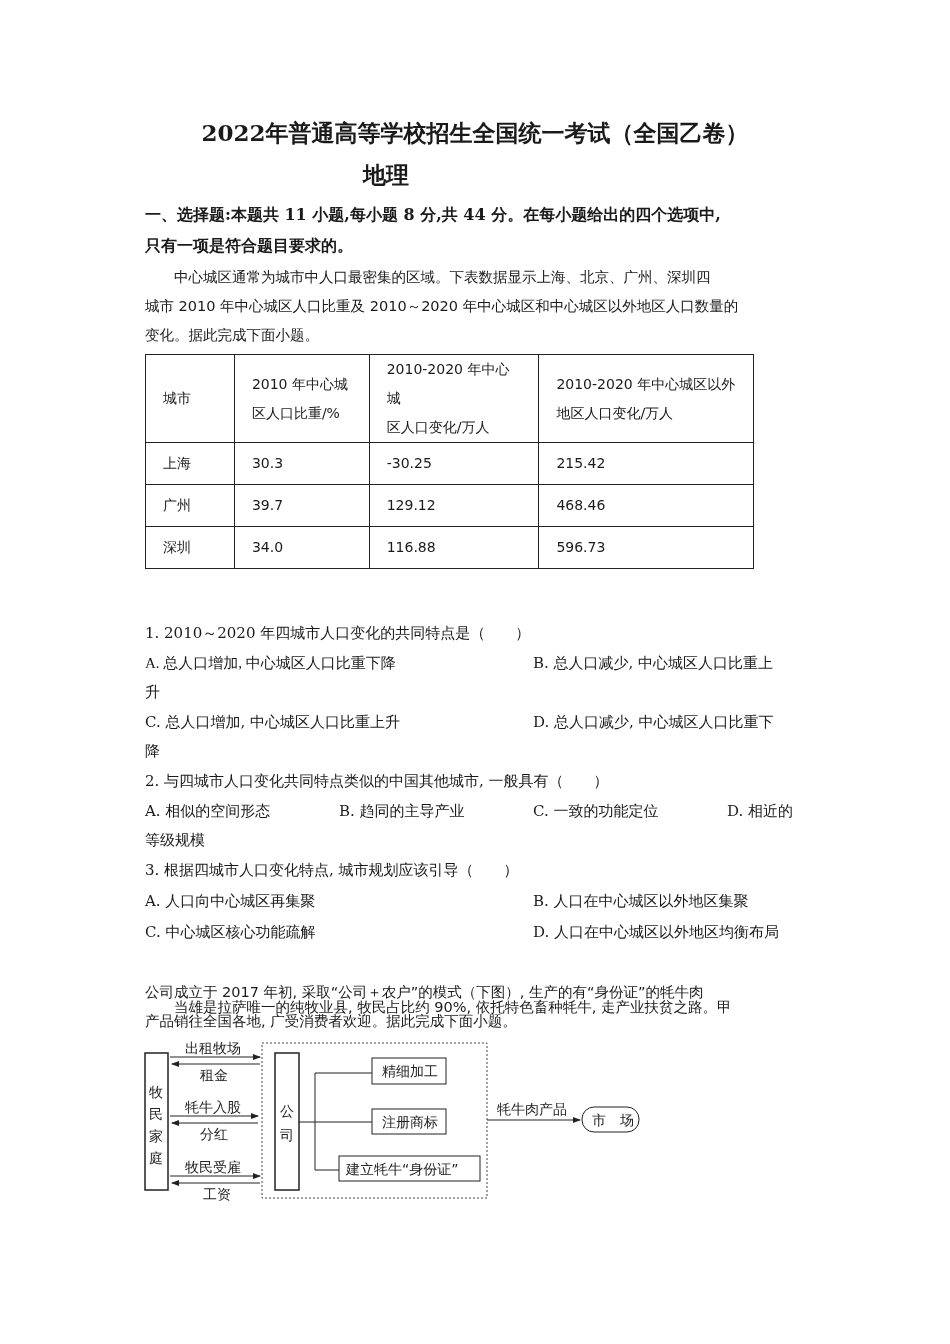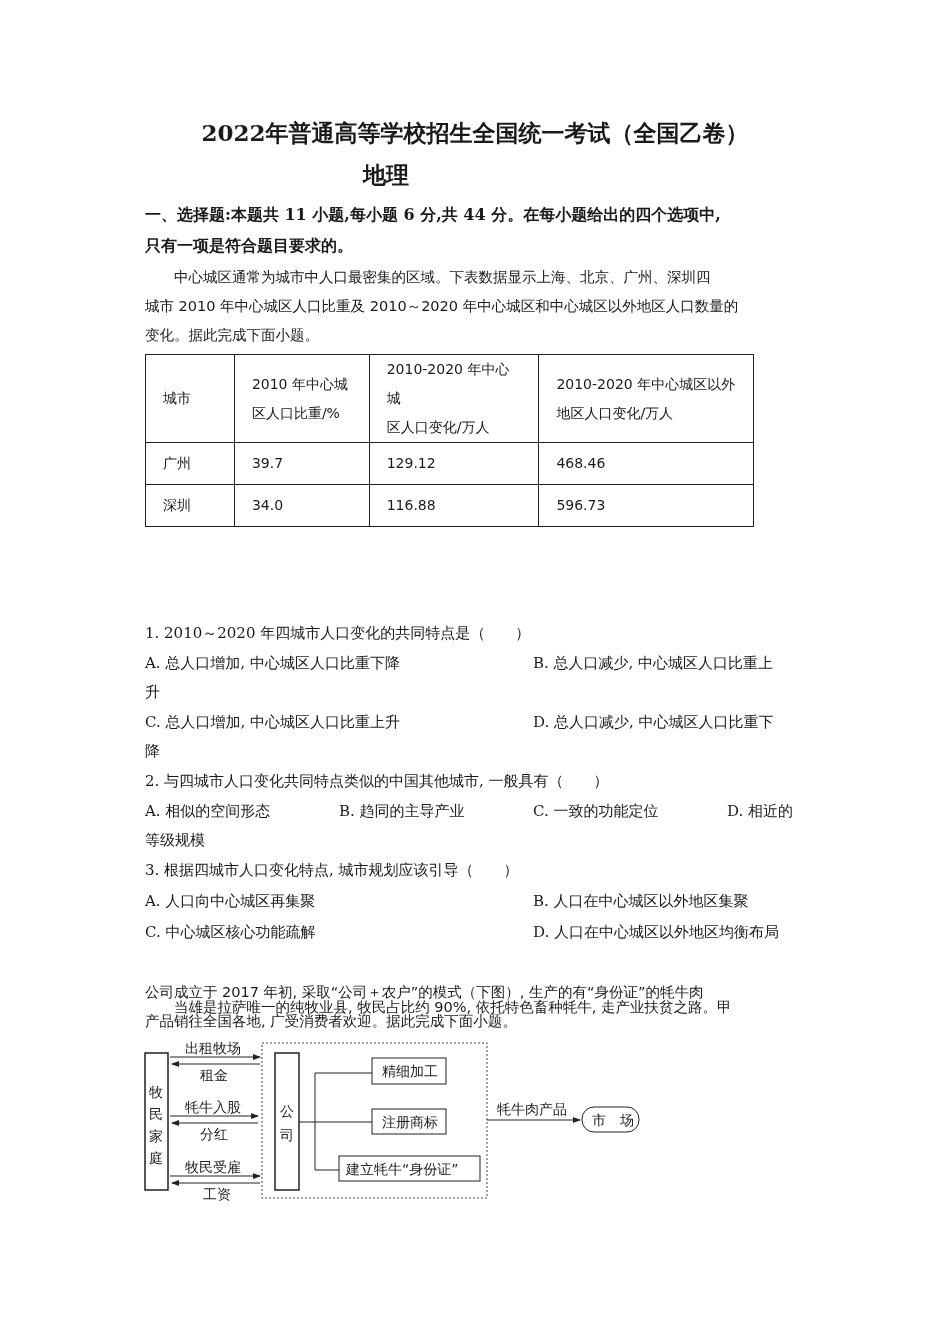--- a/index.html
+++ b/index.html
@@ -18,21 +18,21 @@
   table.data tr.row td { height:41px; }
   .diagram { position:absolute; left:140px; top:1035px; width:540px; height:170px; }
   .diagram text { font-family:"DejaVu Sans", sans-serif; font-size:14px; fill:#222; }
 </style>
 </head>
 <body>
 
 <div class="abs title">2022年普通高等学校招生全国统一考试（全国乙卷）</div>
 <div class="abs subject">地理</div>
 
-<div class="abs section" style="top:205px;">一、选择题:本题共 11 小题,每小题 6 分,共 44 分。在每小题给出的四个选项中,</div>
+<div class="abs section" style="top:205px;">一、选择题:本题共 11 小题,每小题 8 分,共 44 分。在每小题给出的四个选项中,</div>
 <div class="abs section" style="top:236px;">只有一项是符合题目要求的。</div>
 
 <div class="abs para" style="top:268px;">　　中心城区通常为城市中人口最密集的区域。下表数据显示上海、北京、广州、深圳四</div>
 <div class="abs para" style="top:297px;">城市 2010 年中心城区人口比重及 2010～2020 年中心城区和中心城区以外地区人口数量的</div>
 <div class="abs para" style="top:326px;">变化。据此完成下面小题。</div>
 
 <table class="data">
   <colgroup>
       <col style="width:89px">
       <col style="width:135px">
@@ -40,36 +40,42 @@
       <col style="width:215px">
     </colgroup>
   <tbody>
       <tr class="head">
     <td><span>城市</span></td>
     <td><span>2010 年中心城</span><br><span>区人口比重/%</span></td>
     <td><span>2010-2020 年中心城</span><br><span>区人口变化/万人</span></td>
     <td><span>2010-2020 年中心城区以外</span><br><span>地区人口变化/万人</span></td>
   </tr>
   <tr class="row">
+    <td>上海</td>
+    <td>30.3</td>
+    <td>-30.25</td>
+    <td>215.42</td>
+  </tr>
+  <tr class="row">
     <td>广州</td>
     <td>39.7</td>
     <td>129.12</td>
     <td>468.46</td>
   </tr>
   <tr class="row">
     <td>深圳</td>
     <td>34.0</td>
     <td>116.88</td>
     <td>596.73</td>
   </tr>
 </tbody>
   </table>
 
 <div class="abs q" style="left:145px; top:624px;text-align:right;">1. 2010～2020 年四城市人口变化的共同特点是（　　）</div>
-<div class="abs q" style="left:145px; top:654px;">A. 总人口增加, 中心城区人口比重下降</div>
+<div class="abs q" style="left:145px; top:654px;font-family:Liberation Serif, serif;">A. 总人口增加, 中心城区人口比重下降</div>
 <div class="abs q" style="left:533px; top:654px;">B. 总人口减少, 中心城区人口比重上</div>
 <div class="abs q" style="left:145px; top:683px;">升</div>
 <div class="abs q" style="left:145px; top:713px;">C. 总人口增加, 中心城区人口比重上升</div>
 <div class="abs q" style="left:533px; top:713px;">D. 总人口减少, 中心城区人口比重下</div>
 <div class="abs q" style="left:145px; top:742px;">降</div>
 
 <div class="abs q" style="left:145px; top:772px;">2. 与四城市人口变化共同特点类似的中国其他城市, 一般具有（　　）</div>
 <div class="abs q" style="left:145px; top:802px;">A. 相似的空间形态</div>
 <div class="abs q" style="left:339px; top:802px;">B. 趋同的主导产业</div>
 <div class="abs q" style="left:533px; top:802px;">C. 一致的功能定位</div>

